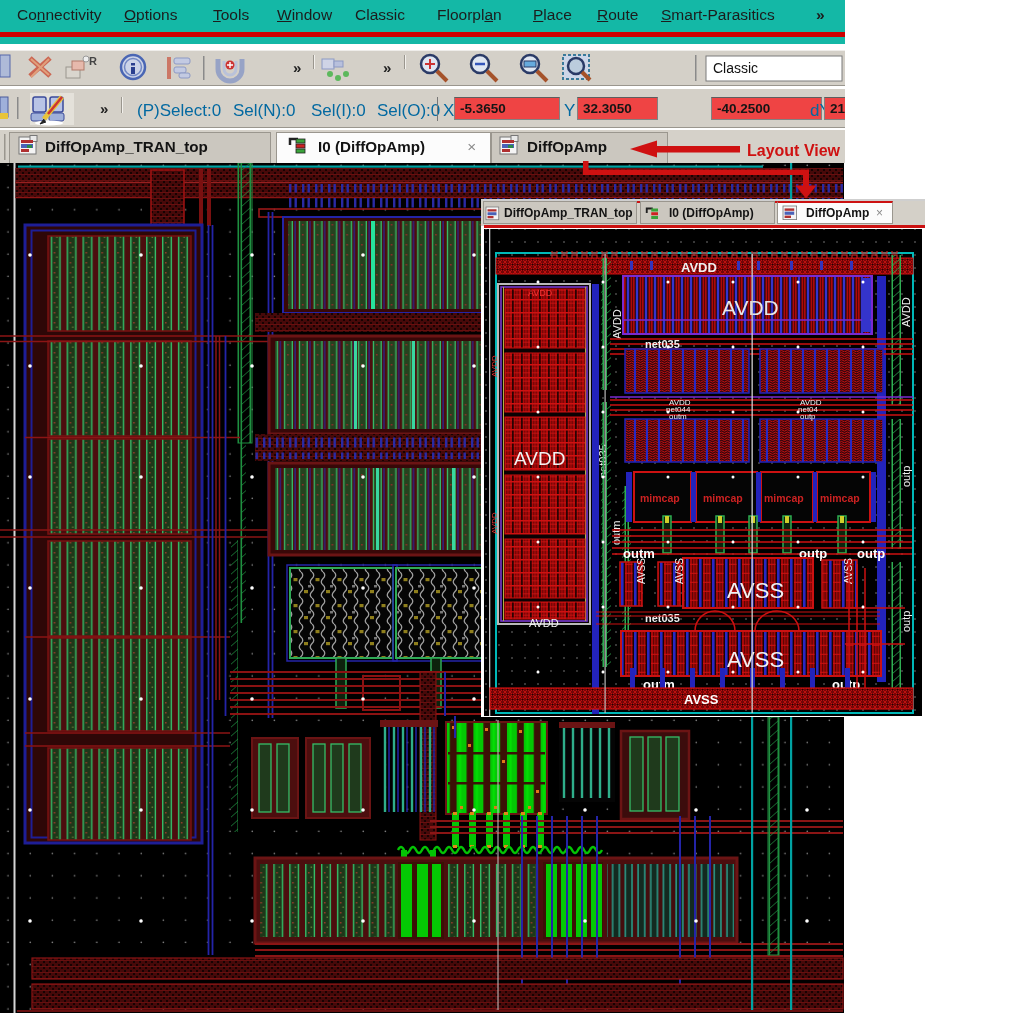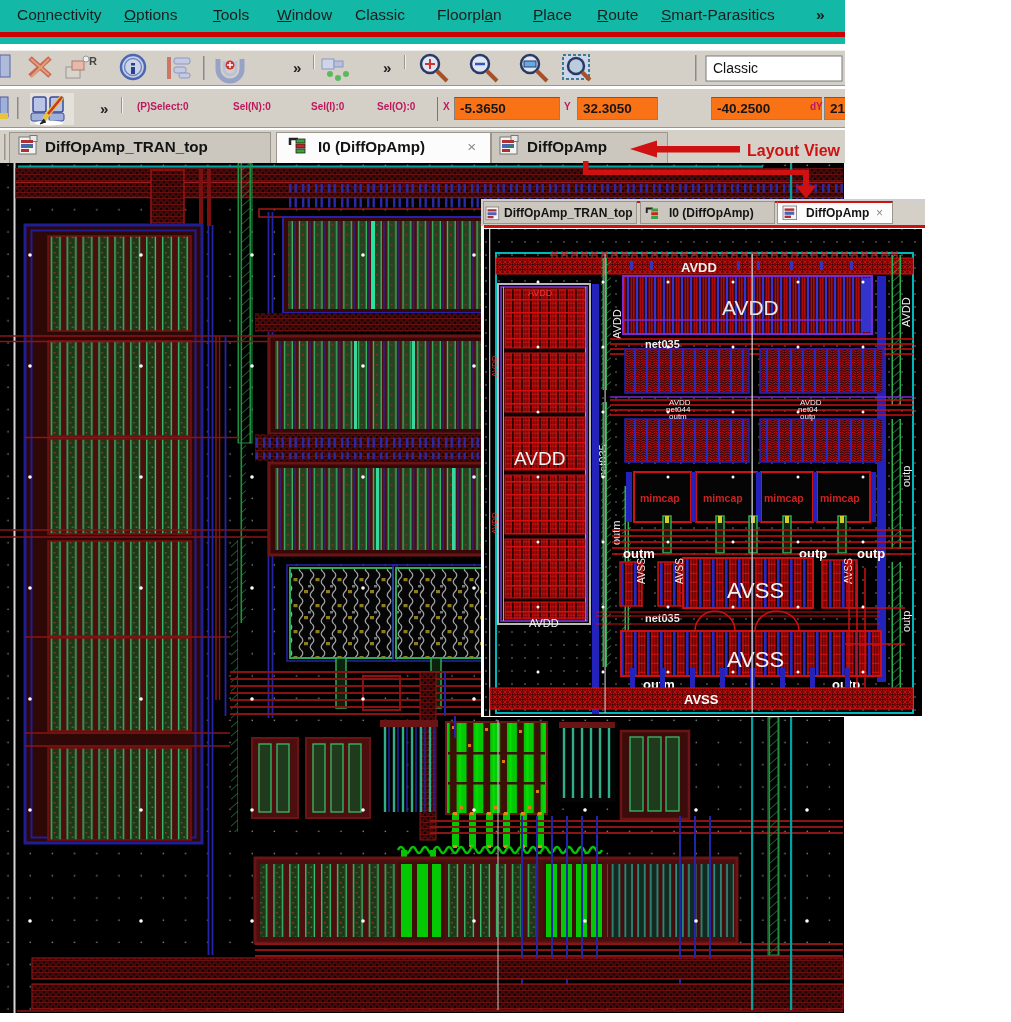--- a/index.html
+++ b/index.html
@@ -1,21 +1,21 @@
 <!DOCTYPE html>
 <html><head><meta charset="utf-8">
 <style>
 *{margin:0;padding:0;box-sizing:border-box}
 html,body{width:1011px;height:1022px;background:#fff;font-family:"Liberation Sans",sans-serif;overflow:hidden}
 .abs{position:absolute}
 #page{position:relative;width:1011px;height:1022px}
 .mi{position:absolute;top:6px;font-size:15.5px;color:#1c1c1c;white-space:nowrap}
 .mi u{text-decoration:underline}
-.tbtxt{position:absolute;font-size:10px;font-weight:700;color:#be185d;white-space:nowrap}
-.fld{position:absolute;top:8px;height:23px;background:#f97316;border:1px solid #828282;border-top:1px solid #5e5e5e;font-size:13.5px;font-weight:600;color:#151515;padding:3px 0 0 5px}
+.tbtxt{position:absolute;font-size:17px;font-weight:400;color:#0369a1;white-space:nowrap}
+.fld{position:absolute;top:8px;height:23px;background:#ef4444;border:1px solid #828282;border-top:1px solid #5e5e5e;font-size:13.5px;font-weight:600;color:#151515;padding:3px 0 0 5px}
 .tab{position:absolute;top:2px;height:31px;background:#cbc7bf;border:1px solid #9a968e;border-bottom:none;font-size:15.2px;font-weight:700;color:#131313;white-space:nowrap}
 .itab{position:absolute;top:0;height:23px;background:#cbc7bf;border:1px solid #9a968e;font-size:12px;font-weight:700;color:#131313;white-space:nowrap}
 </style></head>
 <body>
 <div id="page">
 
 <div class="abs" style="left:0;top:0;width:845px;height:44px;background:#14b8a6">
 <span class="mi" style="left:17px">Co<u>n</u>nectivity</span>
 <span class="mi" style="left:124px"><u>O</u>ptions</span>
 <span class="mi" style="left:213px"><u>T</u>ools</span>

